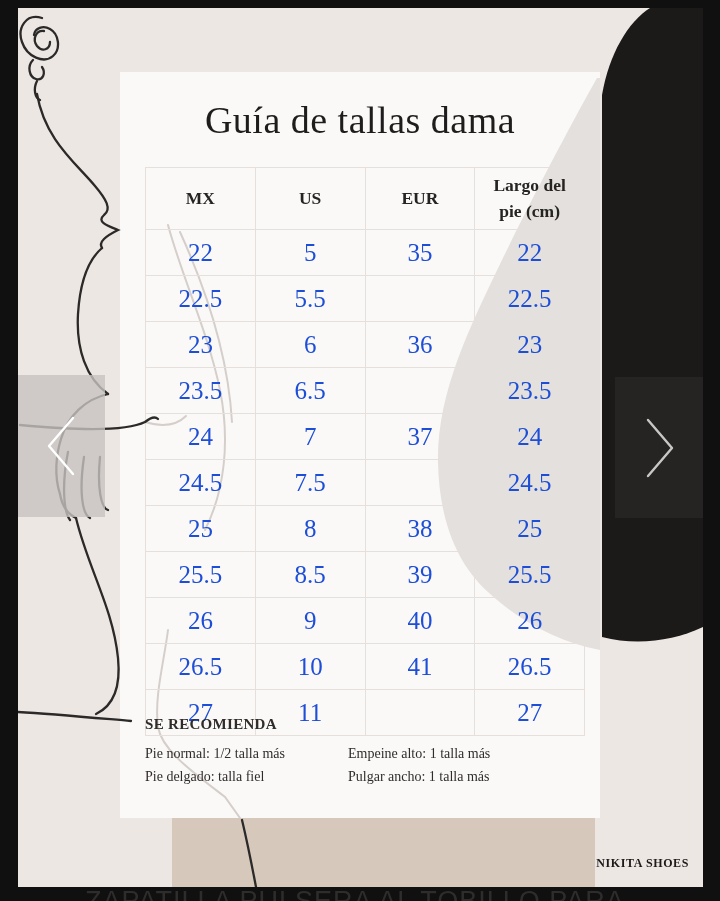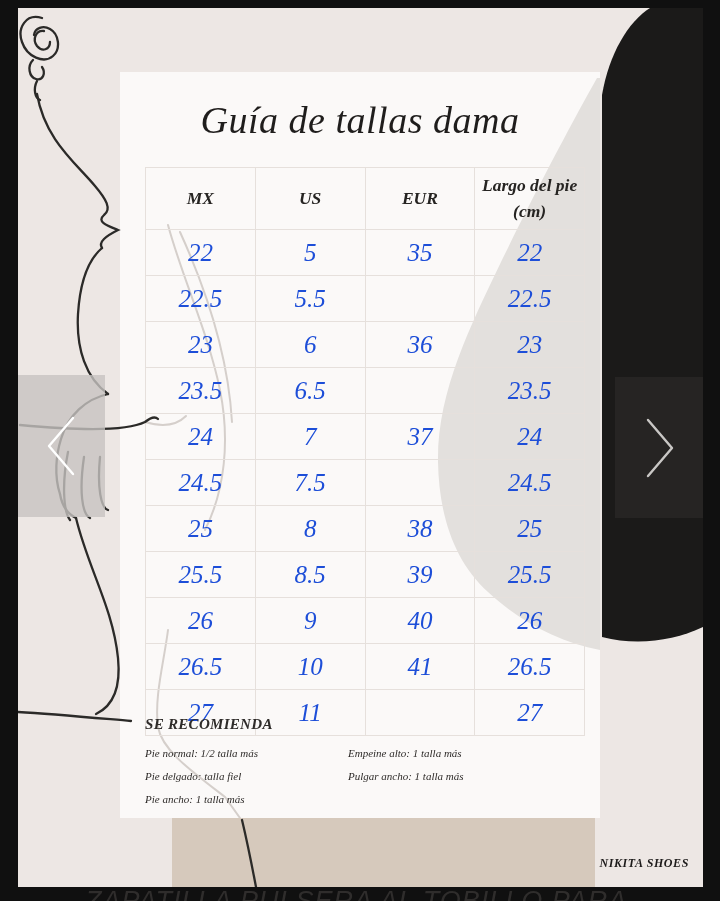--- a/index.html
+++ b/index.html
@@ -1,17 +1,17 @@
 <!DOCTYPE html>
 <html><head>
 <meta charset="utf-8">
 <style>
   html,body{margin:0;padding:0;background:#000;}
   .canvas{position:relative;width:720px;height:901px;background:#101010;overflow:hidden;
-          font-family:"Liberation Serif","DejaVu Serif",serif;font-style:italic;}
+          font-family:"Liberation Serif","DejaVu Serif",serif;}
   .photo{position:absolute;left:18px;top:8px;width:685px;height:879px;background:#EDE7E4;overflow:hidden;}
 
   
   .art{position:absolute;left:0;top:0;pointer-events:none;}
   .blob-black{position:absolute;left:0;top:0;z-index:1;pointer-events:none;}
 
   
   .card{position:absolute;left:102px;top:64px;width:480px;height:746px;background:#FBF9F8;z-index:2;}
   .card .blob-gray{position:absolute;left:0;top:0;z-index:0;pointer-events:none;}
   .card .faint-lines{position:absolute;left:0;top:0;z-index:1;pointer-events:none;}
@@ -20,21 +20,21 @@
                font-size:38px;color:#1F1D1C;letter-spacing:.5px;}
 
   table.sizes{position:absolute;left:25px;top:95px;width:440px;z-index:2;border-collapse:collapse;table-layout:fixed;padding-left:17px;}
   table.sizes th{height:61px;font-size:17.5px;font-weight:bold;color:#262422;line-height:1.45;padding:0 6px;}
   table.sizes td{height:43px;font-size:25px;color:#1d4ed8;}
   table.sizes th,table.sizes td{border:1px solid #E6E0DC;text-align:center;vertical-align:middle;background:transparent;}
 
   .recommend{position:absolute;left:25px;top:644px;width:430px;z-index:3;color:#2F2C2A;}
   .recommend .head{font-weight:bold;font-size:15px;letter-spacing:.3px;margin-bottom:9px;}
   .recommend .cols{display:flex;}
-  .recommend ul{list-style:none;margin:0;padding:0;font-size:11px;line-height:23px;}
+  .recommend ul{list-style:none;margin:0;padding:0;font-size:14px;line-height:23px;}
   .recommend ul.col-left{width:203px;}
 
   .beige-block{position:absolute;left:154px;top:810px;width:423px;height:69px;background:#D6C9BC;z-index:1;}
 
   .brand{position:absolute;right:14px;top:848px;z-index:3;font-size:12px;font-weight:bold;
          letter-spacing:.6px;color:#1D1B1A;}
 
   
   .nav-btn{position:absolute;z-index:5;border:none;margin:0;padding:0;cursor:pointer;display:flex;
            align-items:center;justify-content:center;}
@@ -154,21 +154,20 @@
             </tr>
           </tbody>
       </table>
 
       <div class="recommend">
         <div class="head">SE RECOMIENDA</div>
         <div class="cols">
           <ul class="col-left" id="rec-left">
               <li>Pie normal: 1/2 talla más</li>
               <li>Pie delgado: talla fiel</li>
-              <li>Pie ancho: 1 talla más</li>
             </ul>
           <ul class="col-right" id="rec-right">
               <li>Empeine alto: 1 talla más</li>
               <li>Pulgar ancho: 1 talla más</li>
             </ul>
         </div>
       </div>
     </div>
 
     <svg class="art art-top" width="685" height="879" viewBox="0 0 685 879">

